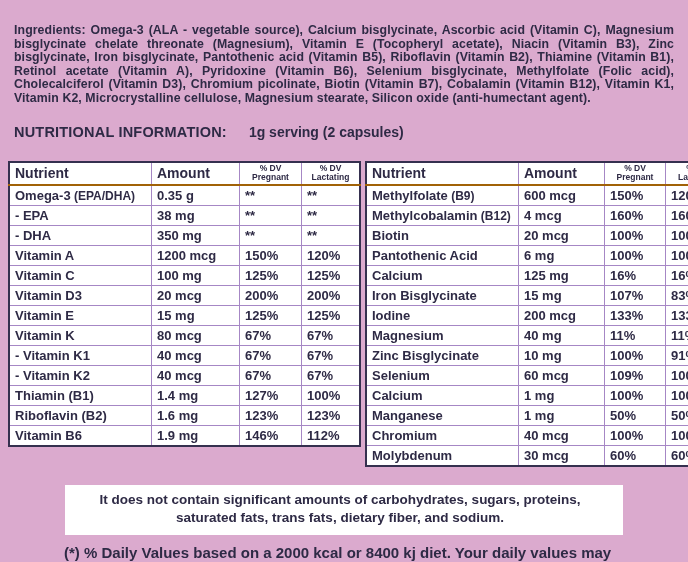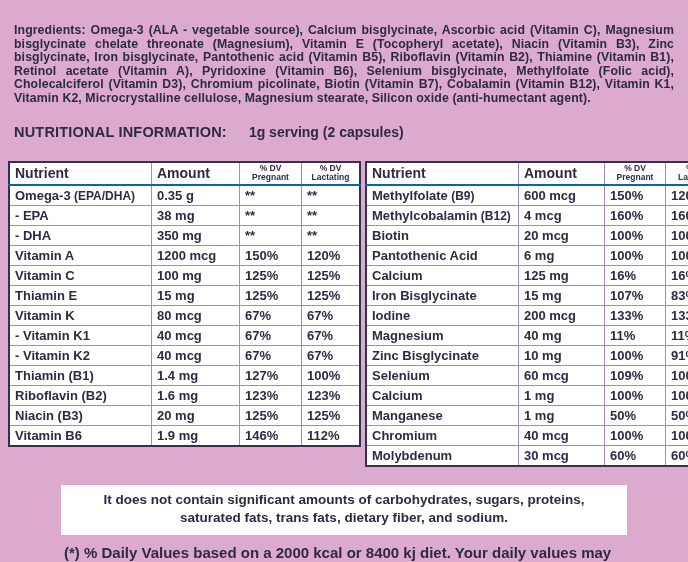--- a/index.html
+++ b/index.html
@@ -25,39 +25,39 @@
     border:2px solid #35304f;
   }
   .ntable th,.ntable td{
     border:1.5px solid #a687c5;
     padding:1px 5px;
     font-weight:bold;
     text-align:left;vertical-align:middle;
     white-space:nowrap;overflow:hidden;
     height:17px;
   }
-  .ntable thead th{border-bottom:2px solid #0369a1;height:19px;}
+  .ntable thead th{border-bottom:2px solid #a16207;height:19px;}
   .ntable th{font-size:14px;}
   .ntable th.col2,.ntable th.col3{font-size:8.5px;line-height:1.1;white-space:pre-line;text-align:center;}
   .ntable td{font-size:13px;}
   .ntable td .suffix{font-size:12px;}
   .t-left{width:330px;}
   .t-left .col0{width:131px;}
   .t-left .col1{width:77px;}
   .t-left .col2{width:51px;}
   .t-left .col3{width:47px;}
   .t-right{width:344px;}
   .t-right .col0{width:141px;}
   .t-right .col1{width:75px;}
   .t-right .col2{width:50px;}
   .t-right .col3{width:52px;}
   .nobox{
     width:542px;margin:18px auto 0 auto;
     background:#ffffff;
-    padding:6px 12px 7px 12px;
+    padding:6px 12px 7px 4px;
     text-align:center;
     font-size:13.5px;font-weight:bold;line-height:1.4;
   }
   .footnote{
     margin:8px 60px 0 64px;
     font-size:15px;font-weight:bold;line-height:1.35;
   }
 </style>
 </head>
 <body>
@@ -105,21 +105,27 @@
           <td class="col2">150%</td>
           <td class="col3">120%</td>
         </tr>
         <tr>
           <td class="col0"><span>Vitamin C</span></td>
           <td class="col1">100 mg</td>
           <td class="col2">125%</td>
           <td class="col3">125%</td>
         </tr>
         <tr>
-          <td class="col0"><span>Thiamin E</span></td>
+          <td class="col0"><span>Vitamin D3</span></td>
+          <td class="col1">20 mcg</td>
+          <td class="col2">200%</td>
+          <td class="col3">200%</td>
+        </tr>
+        <tr>
+          <td class="col0"><span>Vitamin E</span></td>
           <td class="col1">15 mg</td>
           <td class="col2">125%</td>
           <td class="col3">125%</td>
         </tr>
         <tr>
           <td class="col0"><span>Vitamin K</span></td>
           <td class="col1">80 mcg</td>
           <td class="col2">67%</td>
           <td class="col3">67%</td>
         </tr>
@@ -139,26 +145,20 @@
           <td class="col0"><span>Thiamin (B1)</span></td>
           <td class="col1">1.4 mg</td>
           <td class="col2">127%</td>
           <td class="col3">100%</td>
         </tr>
         <tr>
           <td class="col0"><span>Riboflavin (B2)</span></td>
           <td class="col1">1.6 mg</td>
           <td class="col2">123%</td>
           <td class="col3">123%</td>
-        </tr>
-        <tr>
-          <td class="col0"><span>Niacin (B3)</span></td>
-          <td class="col1">20 mg</td>
-          <td class="col2">125%</td>
-          <td class="col3">125%</td>
         </tr>
         <tr>
           <td class="col0"><span>Vitamin B6</span></td>
           <td class="col1">1.9 mg</td>
           <td class="col2">146%</td>
           <td class="col3">112%</td>
         </tr>
       </tbody>
     </table>
   <table class="ntable t-right">

